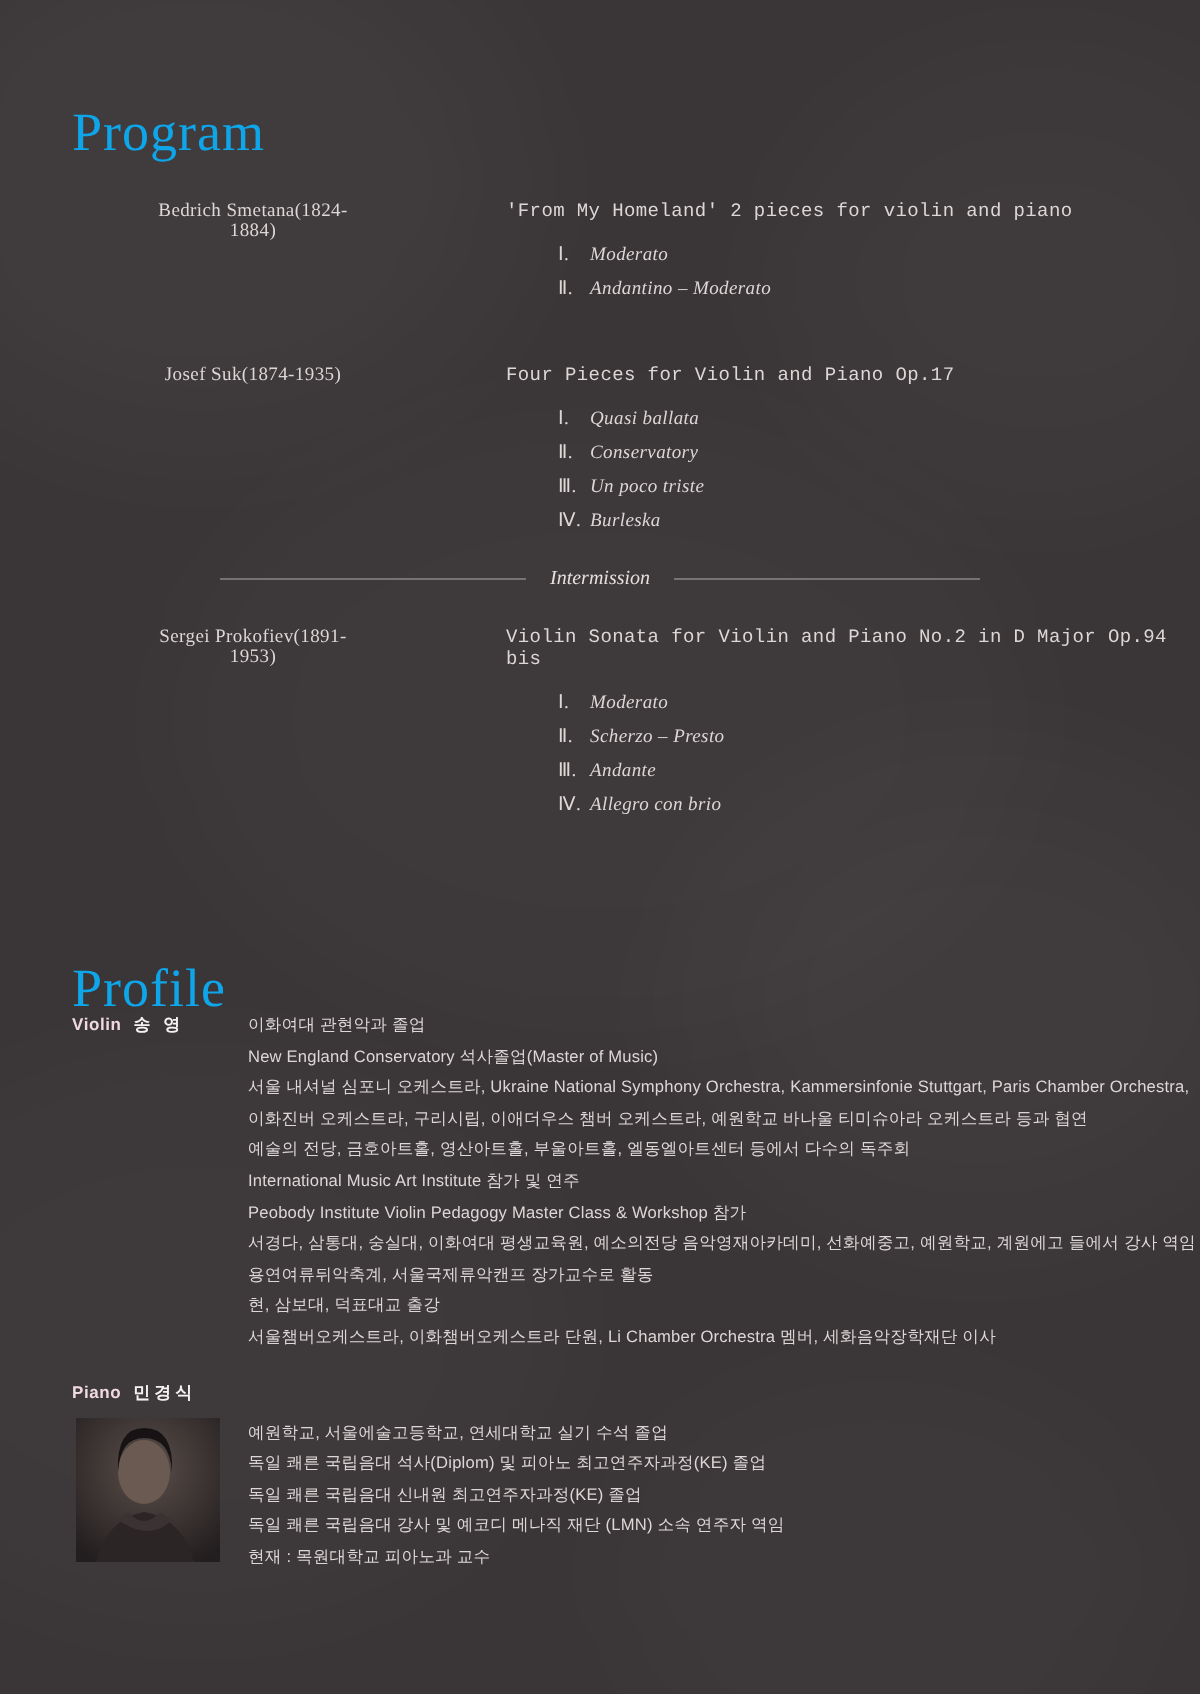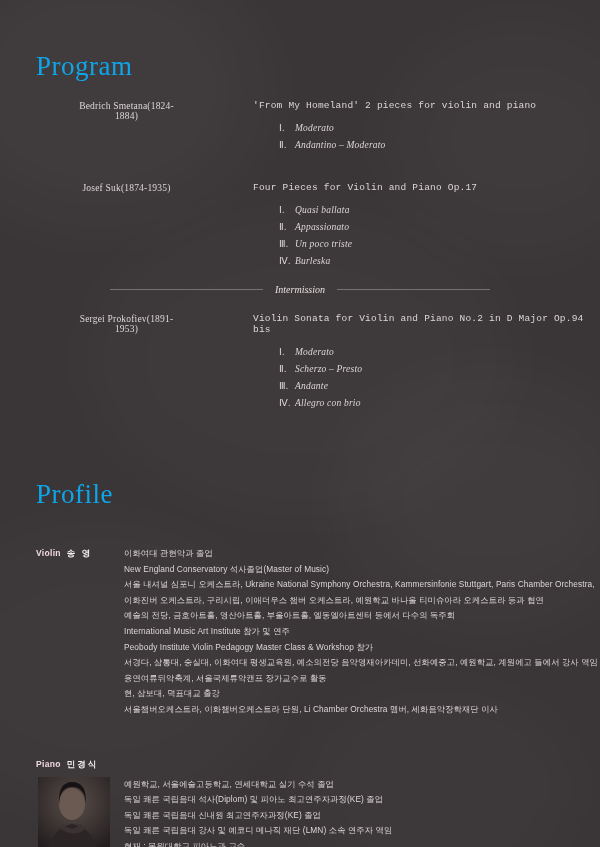--- a/index.html
+++ b/index.html
@@ -150,21 +150,20 @@
     color: #f0d9e1;
   }
   .perf-name {
     color: #f5f0f1;
     letter-spacing: 2px;
     margin-left: 6px;
   }
   .perf-lines {
     padding-left: 124px;
     padding-right: 30px;
-    margin-top: 41px;
   }
   .perf-lines div {
     font-size: 8.3px;
     line-height: 15.6px;
     color: #ded7d7;
     letter-spacing: 0.1px;
     white-space: nowrap;
   }
 
   .piano-block .perf-head {
@@ -216,21 +215,21 @@
     <div style="height:22px"></div>
 
     <div class="prog-row">
       <div class="prog-composer">Josef Suk(1874-1935)</div>
       <div class="prog-works">
         <div class="work-title">Four Pieces for Violin and Piano Op.17</div>
         <div class="movement">
           <span class="mv-num">Ⅰ.</span><span>Quasi ballata</span>
         </div>
         <div class="movement">
-          <span class="mv-num">Ⅱ.</span><span>Appassionato</span>
+          <span class="mv-num">Ⅱ.</span><span>Conservatory</span>
         </div>
         <div class="movement">
           <span class="mv-num">Ⅲ.</span><span>Un poco triste</span>
         </div>
         <div class="movement">
           <span class="mv-num">Ⅳ.</span><span>Burleska</span>
         </div>
       </div>
     </div>
 

